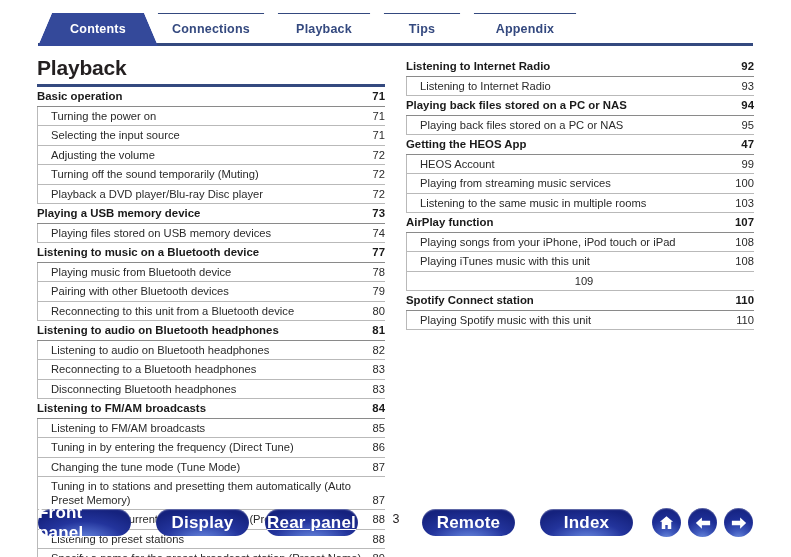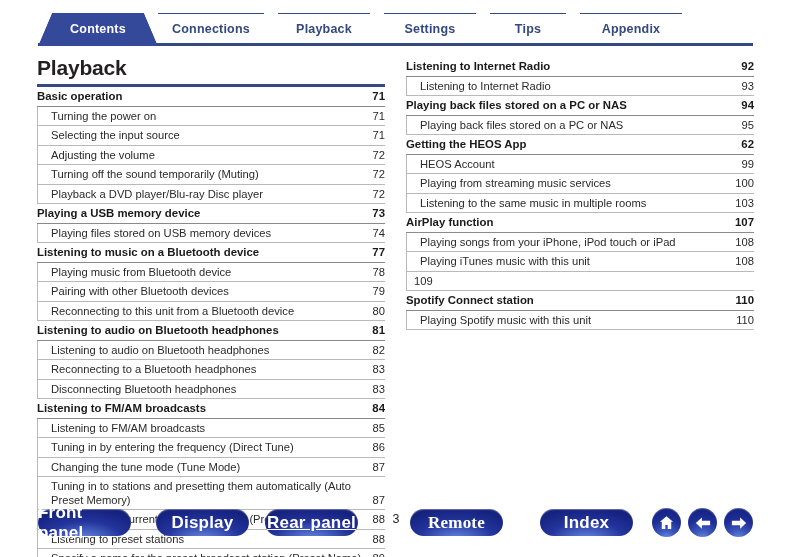--- a/index.html
+++ b/index.html
@@ -116,20 +116,21 @@
   .col-left  { left: 37px; }
   .col-right { left: 406px; top: 57px; }
 
   .toc-row {
     position: relative;
     display: flex;
     align-items: flex-end;
     border-bottom: 1px solid #b9b9b9;
     box-sizing: border-box;
     min-height: 15px;
+    justify-content: center;
   }
   .toc-row .label {
     flex: 1 1 auto;
     padding-bottom: 2px;
     line-height: 13.5px;
   }
   .toc-row .pg {
     flex: 0 0 auto;
     text-align: right;
     padding-bottom: 2px;
@@ -191,21 +192,21 @@
     display: flex;
     align-items: center;
     justify-content: center;
     cursor: pointer;
     background: radial-gradient(ellipse 70% 120% at 50% 118%, #6f8fe0 0%, #4a64c4 28%, #23349c 60%, #15227e 100%);
     box-shadow: inset 0 1px 1px rgba(255,255,255,0.35);
   }
   .pb-front  { left: 38px;  width: 93px; }
   .pb-disp   { left: 156px; width: 93px; }
   .pb-rear   { left: 265px; width: 93px; text-decoration: underline; }
-  .pb-remote { left: 410px; width: 93px; font-family: Liberation Serif, serif; }
+  .pb-remote { left: 422px; width: 93px; }
   .pb-index  { left: 540px; width: 93px; }
 
   .pagenum {
     position: absolute;
     left: 384px;
     top: 15px;
     width: 24px;
     text-align: center;
     font-size: 12.5px;
     color: #231f20;
@@ -239,24 +240,20 @@
         <span class="tablabel">Contents</span>
       </div>
       <div class="tab w-connections">
         <span class="tabskin"></span>
         <span class="tablabel">Connections</span>
       </div>
       <div class="tab w-playback">
         <span class="tabskin"></span>
         <span class="tablabel">Playback</span>
       </div>
-      <div class="tab w-settings">
-        <span class="tabskin"></span>
-        <span class="tablabel">Settings</span>
-      </div>
       <div class="tab w-tips">
         <span class="tabskin"></span>
         <span class="tablabel">Tips</span>
       </div>
       <div class="tab w-appendix">
         <span class="tabskin"></span>
         <span class="tablabel">Appendix</span>
       </div>
     </div>
   <div class="tabbar-rule"></div>
@@ -375,21 +372,21 @@
     <div class="toc-row lvl1">
       <span class="label">Playing back files stored on a PC or NAS</span>
       <span class="pg">94</span>
     </div>
     <div class="toc-row lvl2">
       <span class="label">Playing back files stored on a PC or NAS</span>
       <span class="pg">95</span>
     </div>
     <div class="toc-row lvl1">
       <span class="label">Getting the HEOS App</span>
-      <span class="pg">62</span>
+      <span class="pg">47</span>
     </div>
     <div class="toc-row lvl2">
       <span class="label">HEOS Account</span>
       <span class="pg">99</span>
     </div>
     <div class="toc-row lvl2">
       <span class="label">Playing from streaming music services</span>
       <span class="pg">100</span>
     </div>
     <div class="toc-row lvl2">

